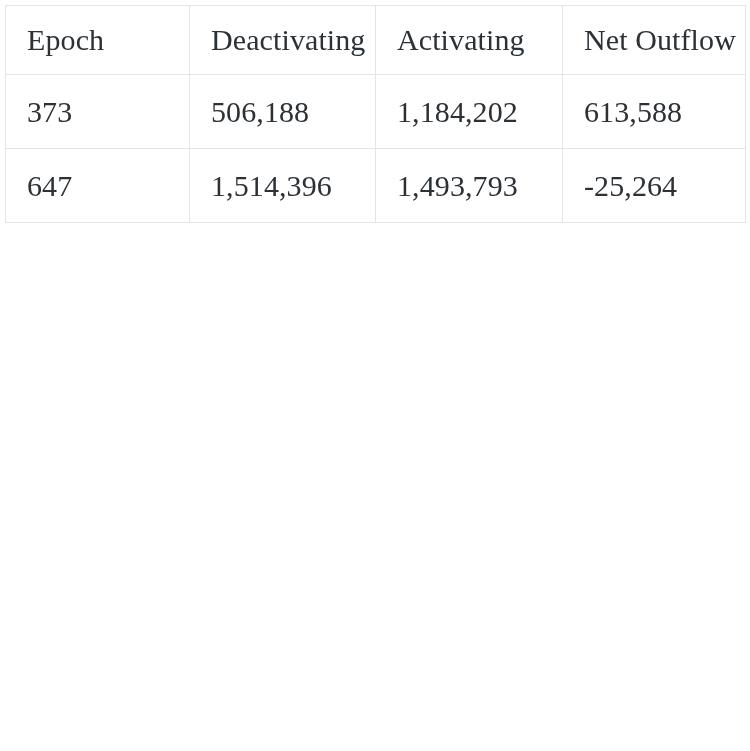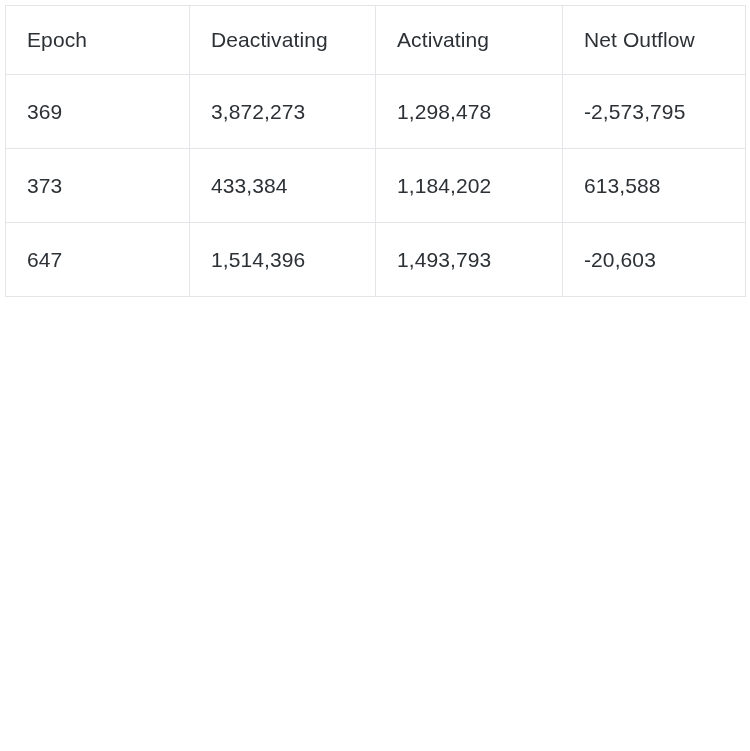--- a/index.html
+++ b/index.html
@@ -29,27 +29,27 @@
   table.data-table col.c-deact      { width: 186px; }
   table.data-table col.c-act        { width: 187px; }
   table.data-table col.c-net        { width: 183px; }
 
   table.data-table th,
   table.data-table td {
     border: 1px solid #e4e4e9;
     padding: 0 10px 0 21px;
     text-align: left;
     vertical-align: middle;
-    font-size: 21px;
+    font-size: 30px;
     font-weight: 400;
     line-height: 1.2;
     color: #2c3136;
     white-space: nowrap;
     letter-spacing: 0.1px;
-    font-family: Liberation Sans, sans-serif;
+    font-family: Liberation Serif, serif;
   }
   table.data-table thead th {
     height: 68px;
     background: #ffffff;
   }
   table.data-table tbody td {
     height: 73px;
     background: #ffffff;
   }
 </style>
@@ -67,32 +67,26 @@
     <thead>
       <tr>
         <th>Epoch</th>
         <th>Deactivating</th>
         <th>Activating</th>
         <th>Net Outflow</th>
       </tr>
     </thead>
     <tbody>
       <tr>
-        <td>369</td>
-        <td>3,872,273</td>
-        <td>1,298,478</td>
-        <td>-2,573,795</td>
-      </tr>
-      <tr>
         <td>373</td>
-        <td>433,384</td>
+        <td>506,188</td>
         <td>1,184,202</td>
         <td>613,588</td>
       </tr>
       <tr>
         <td>647</td>
         <td>1,514,396</td>
         <td>1,493,793</td>
-        <td>-20,603</td>
+        <td>-25,264</td>
       </tr>
     </tbody>
   </table>
 </div>
 
 </body></html>

